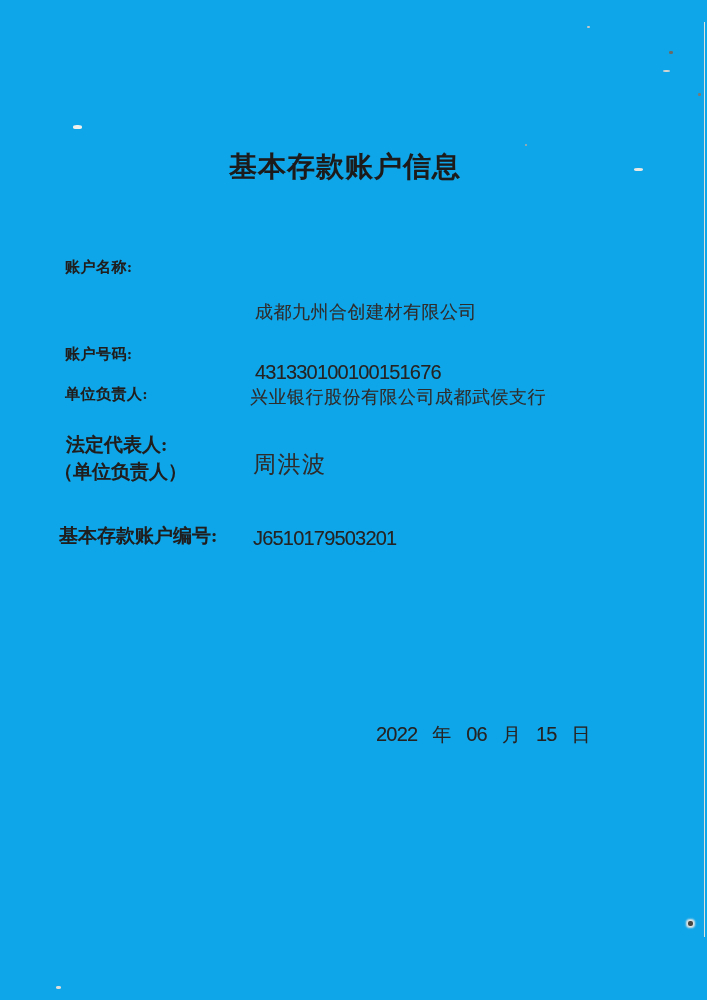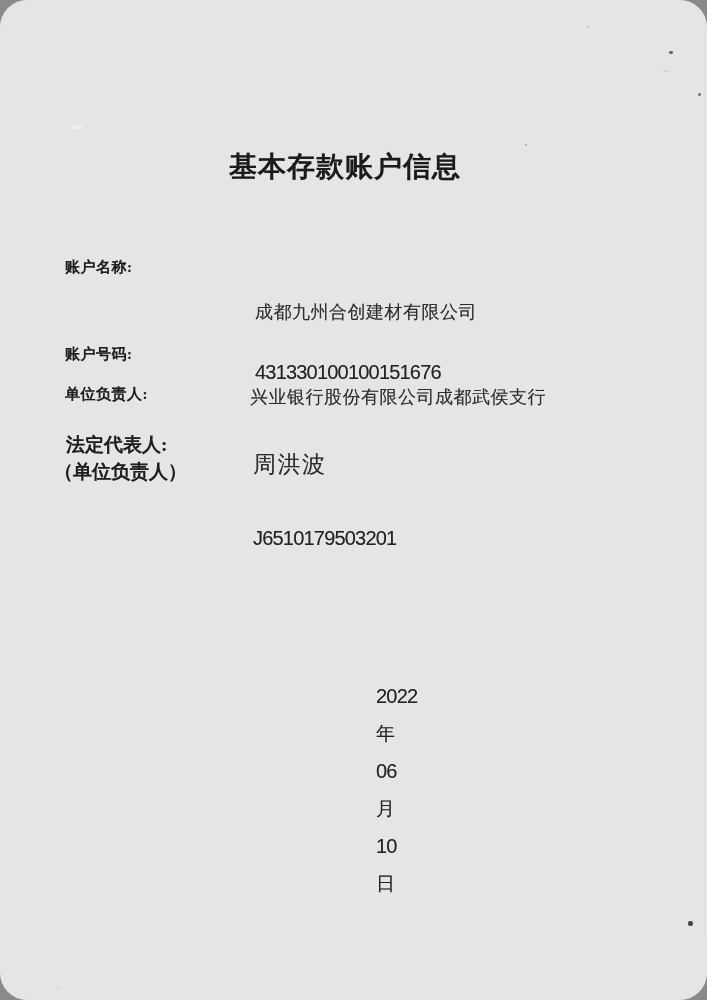--- a/index.html
+++ b/index.html
@@ -1,25 +1,24 @@
 <!DOCTYPE html>
 <html><head>
 <meta charset="utf-8">
 <style>
   html,body{margin:0;padding:0;background:#8a8a8a;}
   .page{
     position:relative;
     width:707px;height:1000px;
     margin:0 auto;
-    background:#e5e5e5;
+    background:#0ea5e9;
     overflow:hidden;
     font-family:"Liberation Serif","DejaVu Serif",serif;
     color:#262626;
     text-shadow:0 0 .5px rgba(70,70,70,.45);
-    border-radius:27px;
   }
   .abs{position:absolute;white-space:nowrap;line-height:1.15;}
   .title{
     font-size:28px;font-weight:bold;color:#1b1b1b;
     letter-spacing:1px;
   }
   .lbl{font-weight:bold;font-size:15px;color:#1e1e1e;letter-spacing:.5px;}
   .lbl-sm{font-size:19px;letter-spacing:0;}
   .val{font-size:18px;color:#2d2d2d;letter-spacing:.5px;}
   .num{
@@ -55,28 +54,29 @@
   <div class="abs lbl" style="left:65px;top:346px;">账户号码:</div>
   <div class="abs num" style="left:255px;top:333px;margin-top:28px;">431330100100151676</div>
 
   <div class="abs lbl" style="left:65px;top:386px;">单位负责人:</div>
   <div class="abs val" style="left:250px;top:387px;">兴业银行股份有限公司成都武侯支行</div>
 
   <div class="abs lbl lbl-sm" style="left:66px;top:434px;">法定代表人:</div>
   <div class="abs lbl lbl-sm" style="left:54px;top:461px;">（单位负责人）</div>
   <div class="abs val" style="left:253px;top:452px;letter-spacing:1.5px;font-size:23px;">周洪波</div>
 
+  <div class="abs lbl lbl-sm" style="left:59px;top:525px;">基本存款账户编号:</div>
   <div class="abs num" style="left:253px;top:527px;">J6510179503201</div>
 
-  <div class="abs date-row" style="left:376px;top:685px;flex-direction:column;">
+  <div class="abs date-row" style="left:376px;top:723px;">
     <span class="num">2022</span>
     <span class="unit">年</span>
     <span class="num">06</span>
     <span class="unit">月</span>
-    <span class="num">10</span>
+    <span class="num">15</span>
     <span class="unit">日</span>
   </div>
 
   <div class="edge-line"></div>
   <div class="speck s1"></div>
   <div class="speck s2"></div>
   <div class="speck s3"></div>
   <div class="speck s4"></div>
   <div class="speck s5"></div>
   <div class="speck s6"></div>

